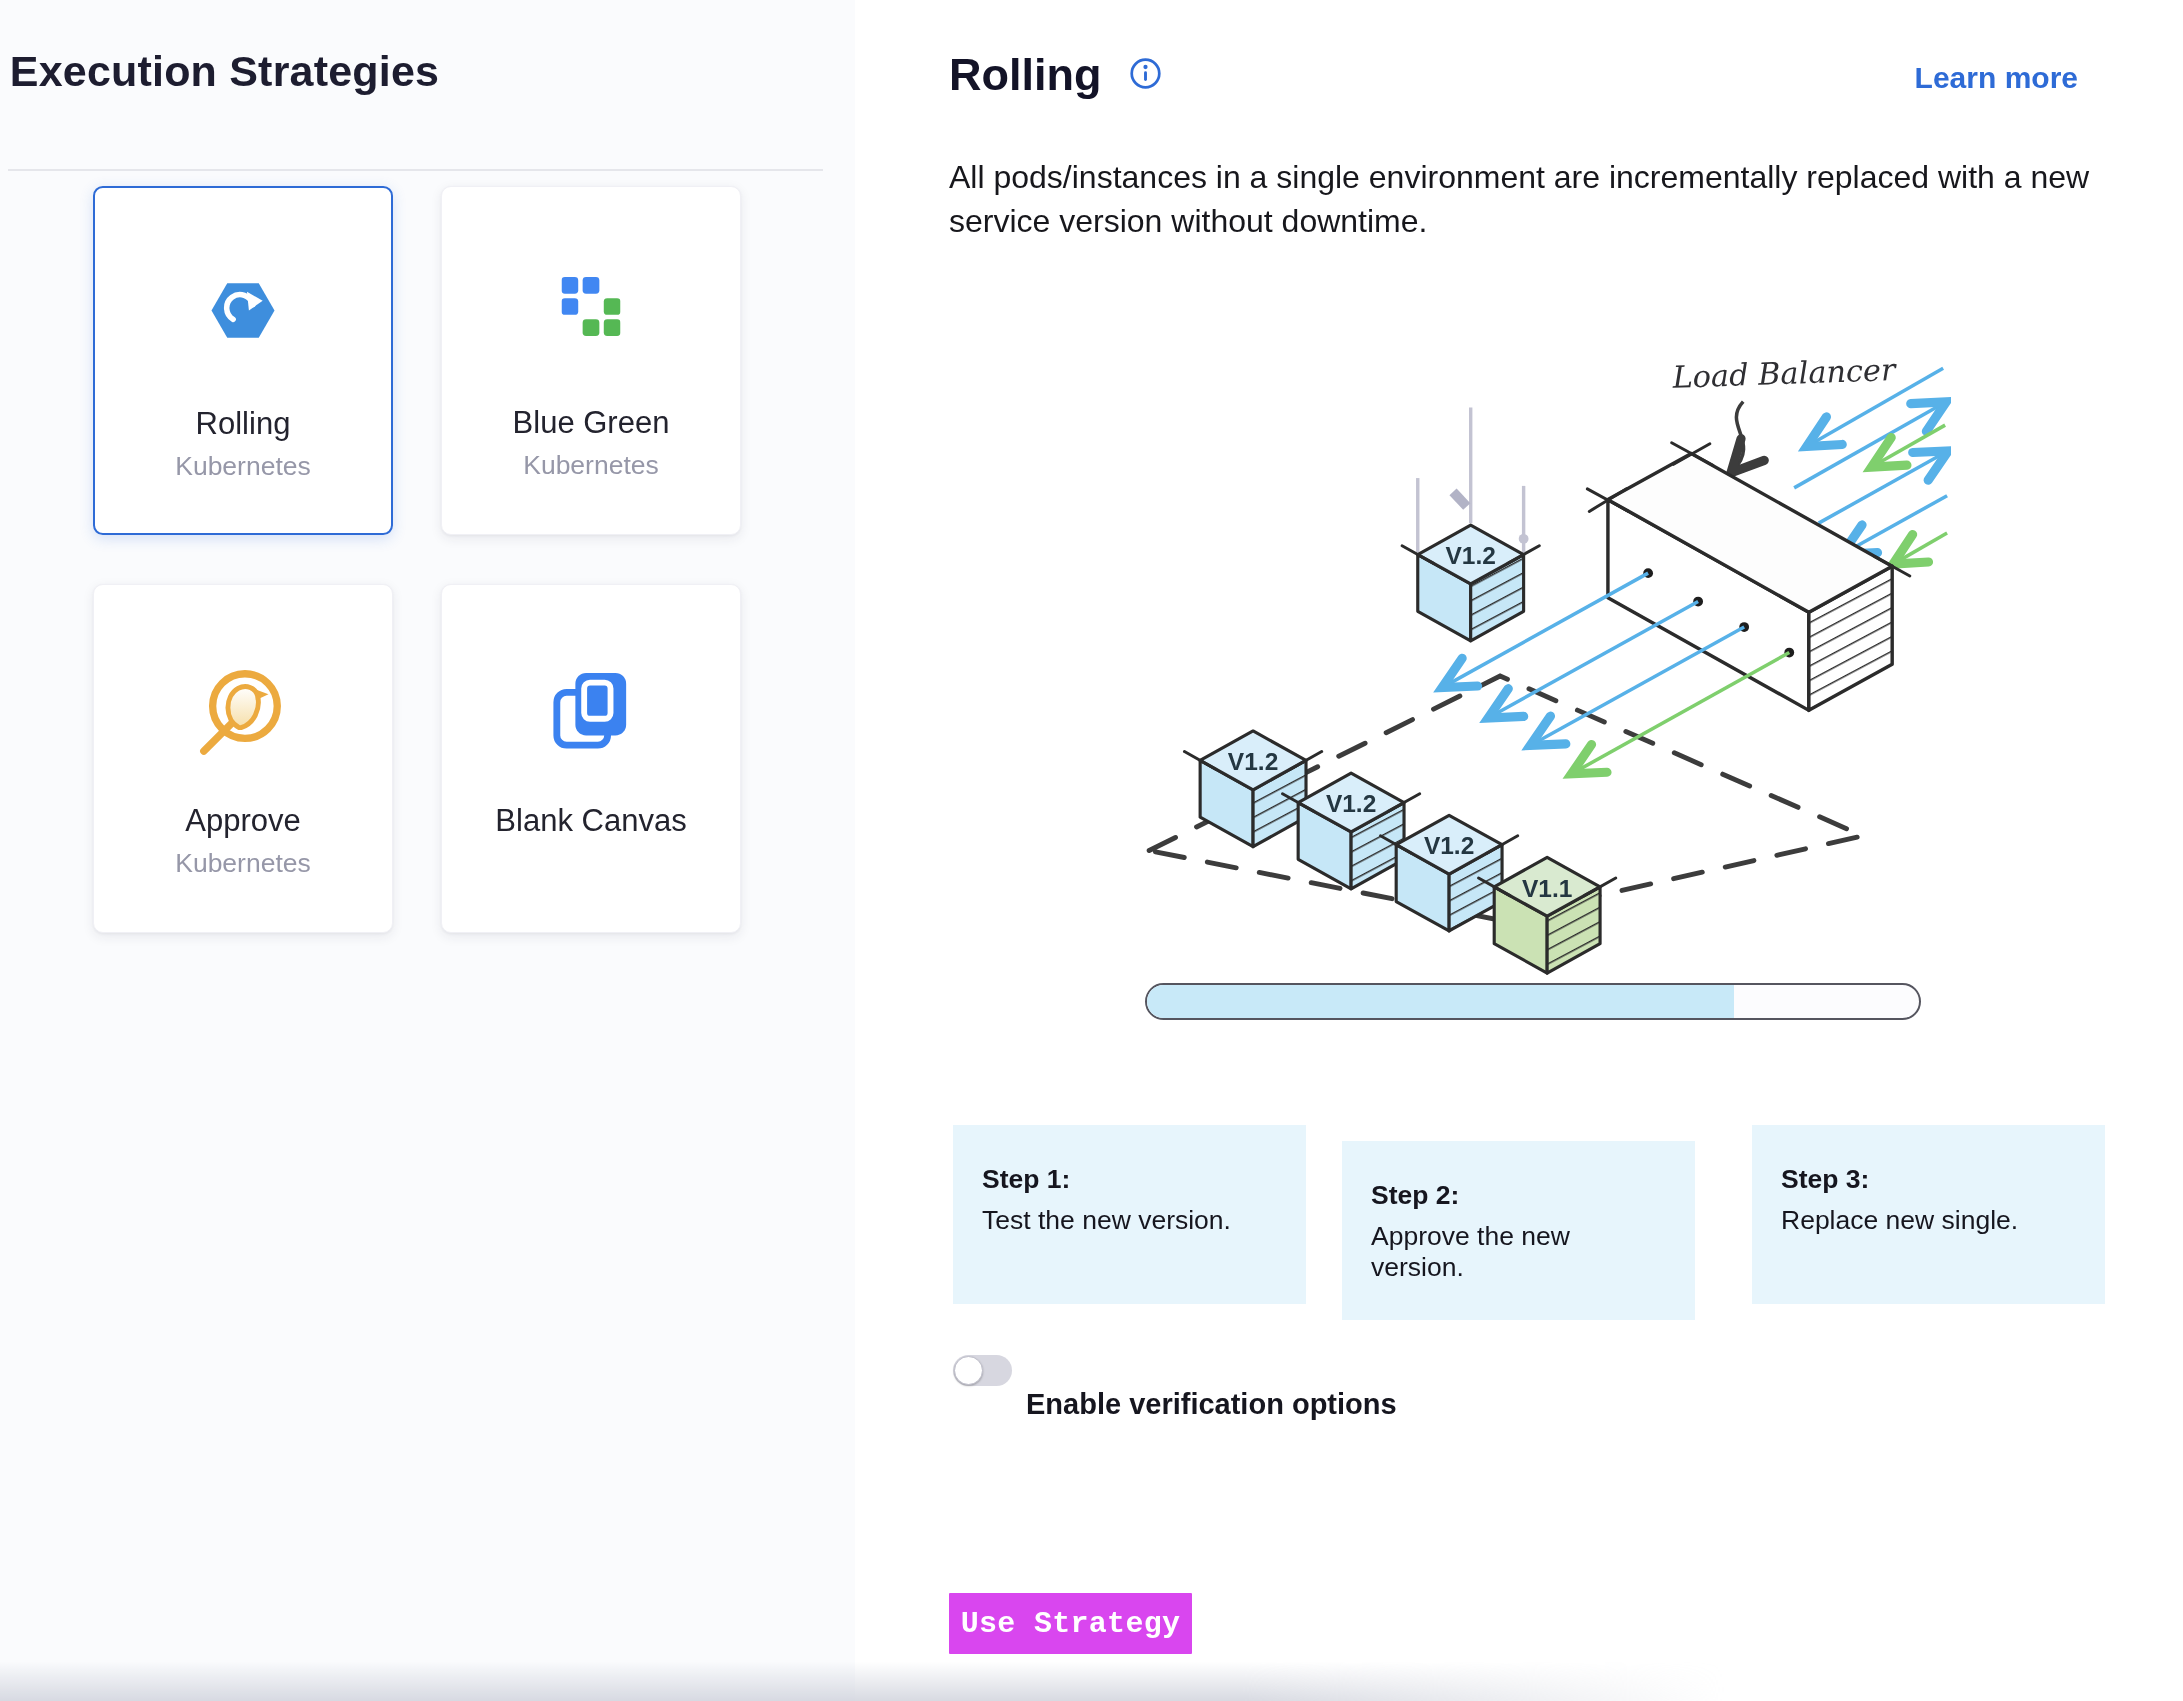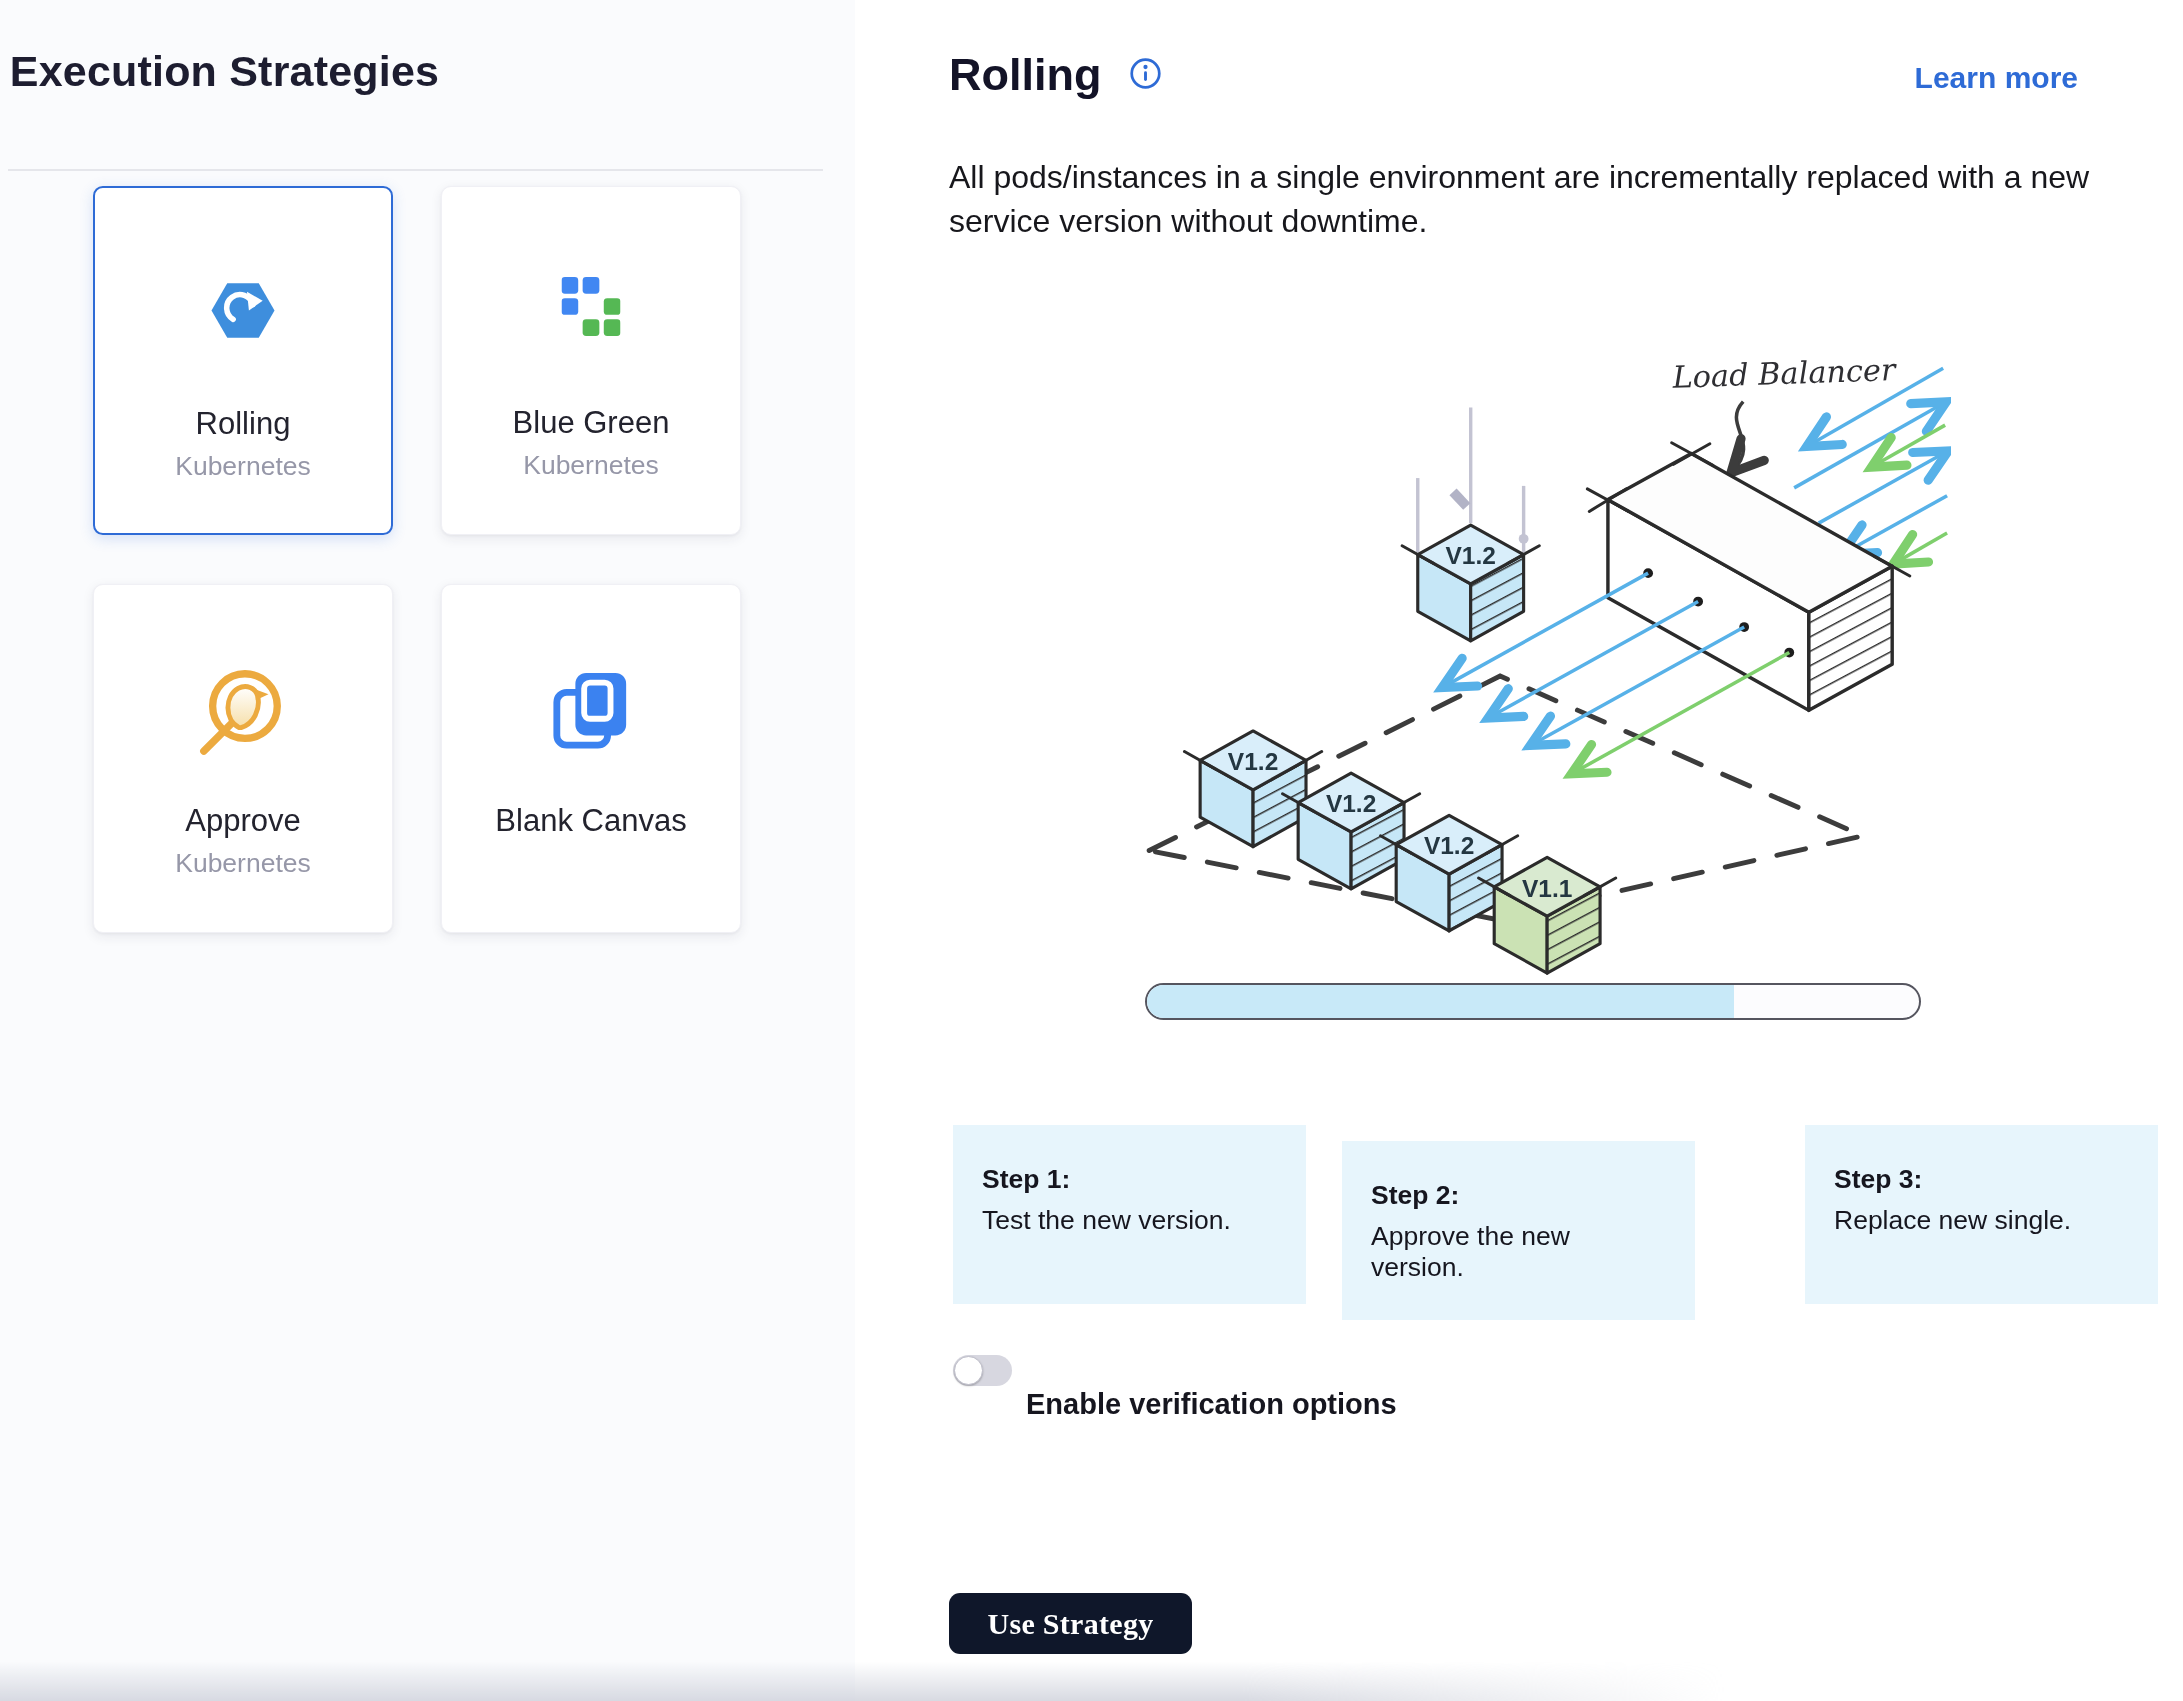--- a/index.html
+++ b/index.html
@@ -58,39 +58,39 @@
     border:2.9px solid #55555f; border-radius:23.5px; background:#fcfcfe;
     overflow:hidden; box-sizing:border-box;
   }
   .progress-fill { height:100%; background:#c8e9f8; }
   .step-card {
     position:absolute; top:1125px; width:353px; height:179px; background:#e7f5fc;
     box-sizing:border-box; padding:39px 29px;
   }
   .step-card.s1 { left:98px; }
   .step-card.s2 { left:487px;margin-top:16px; }
-  .step-card.s3 { left:950px; }
+  .step-card.s3 { left:897px; }
   .step-title { font-size:26.5px; font-weight:700; color:#16161f; }
   .step-text  { font-size:26.5px; color:#16161f; margin-top:9.8px; }
   .toggle {
     position:absolute; left:98px; top:1355px; width:59px; height:31px;
     border-radius:15.7px; background:#d7d7e0; cursor:pointer;
   }
   .toggle-knob {
     position:absolute; left:1px; top:1px; width:29px; height:29px; border-radius:50%;
     background:#ffffff; border:1px solid #bdbdc9; box-sizing:border-box;
     box-shadow:0 1px 2px rgba(0,0,0,.25);
   }
   .toggle-label {
     position:absolute; left:171px; top:1355px; font-size:29px; font-weight:700; color:#16161f;margin-top:33px;
   }
   .use-strategy-btn {
     position:absolute; left:94px; top:1593px; width:243px; height:61px;
-    background:#0f172a; border:none; border-radius:11px; color:#ffffff;
-    font-family:Liberation Serif, serif; font-size:30px; font-weight:700;
+    background:#d946ef; border:none; border-radius:1px; color:#ffffff;
+    font-family:Liberation Mono, monospace; font-size:30px; font-weight:700;
     letter-spacing:0.3px; cursor:pointer;
   }
   .bottom-fade {
     position:absolute; left:0; bottom:0; width:1725px; height:41px;
     background:linear-gradient(to bottom, rgba(214,217,226,0), rgba(205,208,218,0.8));
     -webkit-mask-image:linear-gradient(to right, #000 72%, transparent 100%);
     mask-image:linear-gradient(to right, #000 72%, transparent 100%);
     pointer-events:none;
   }
   .sketch-text {

